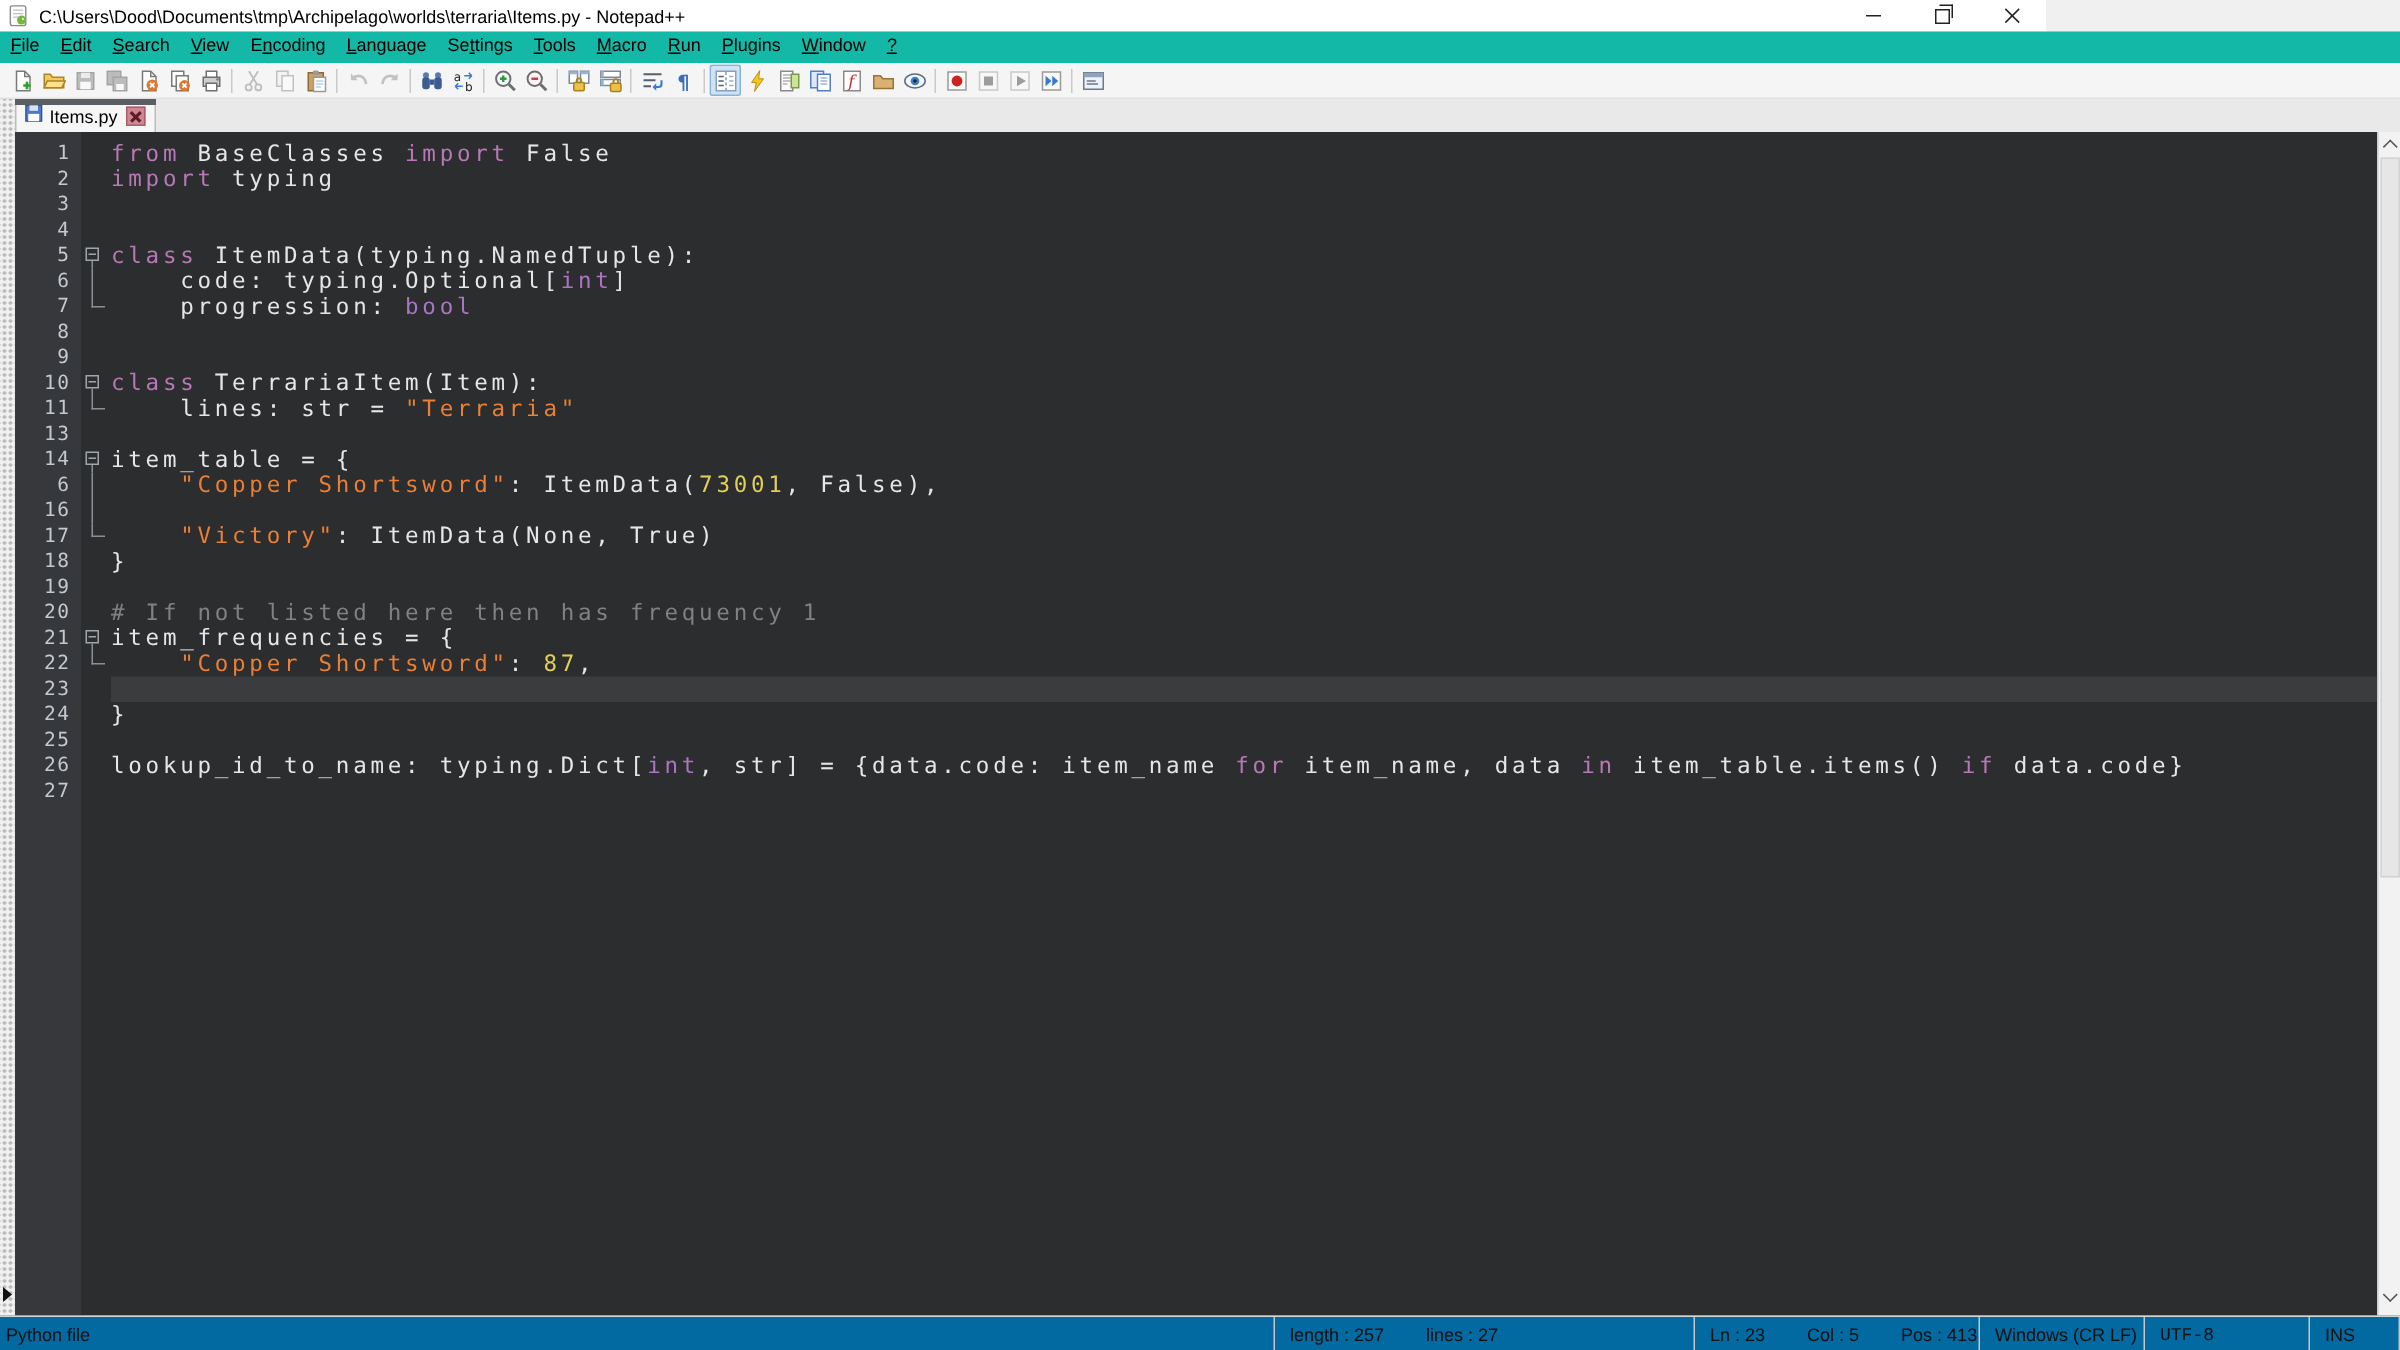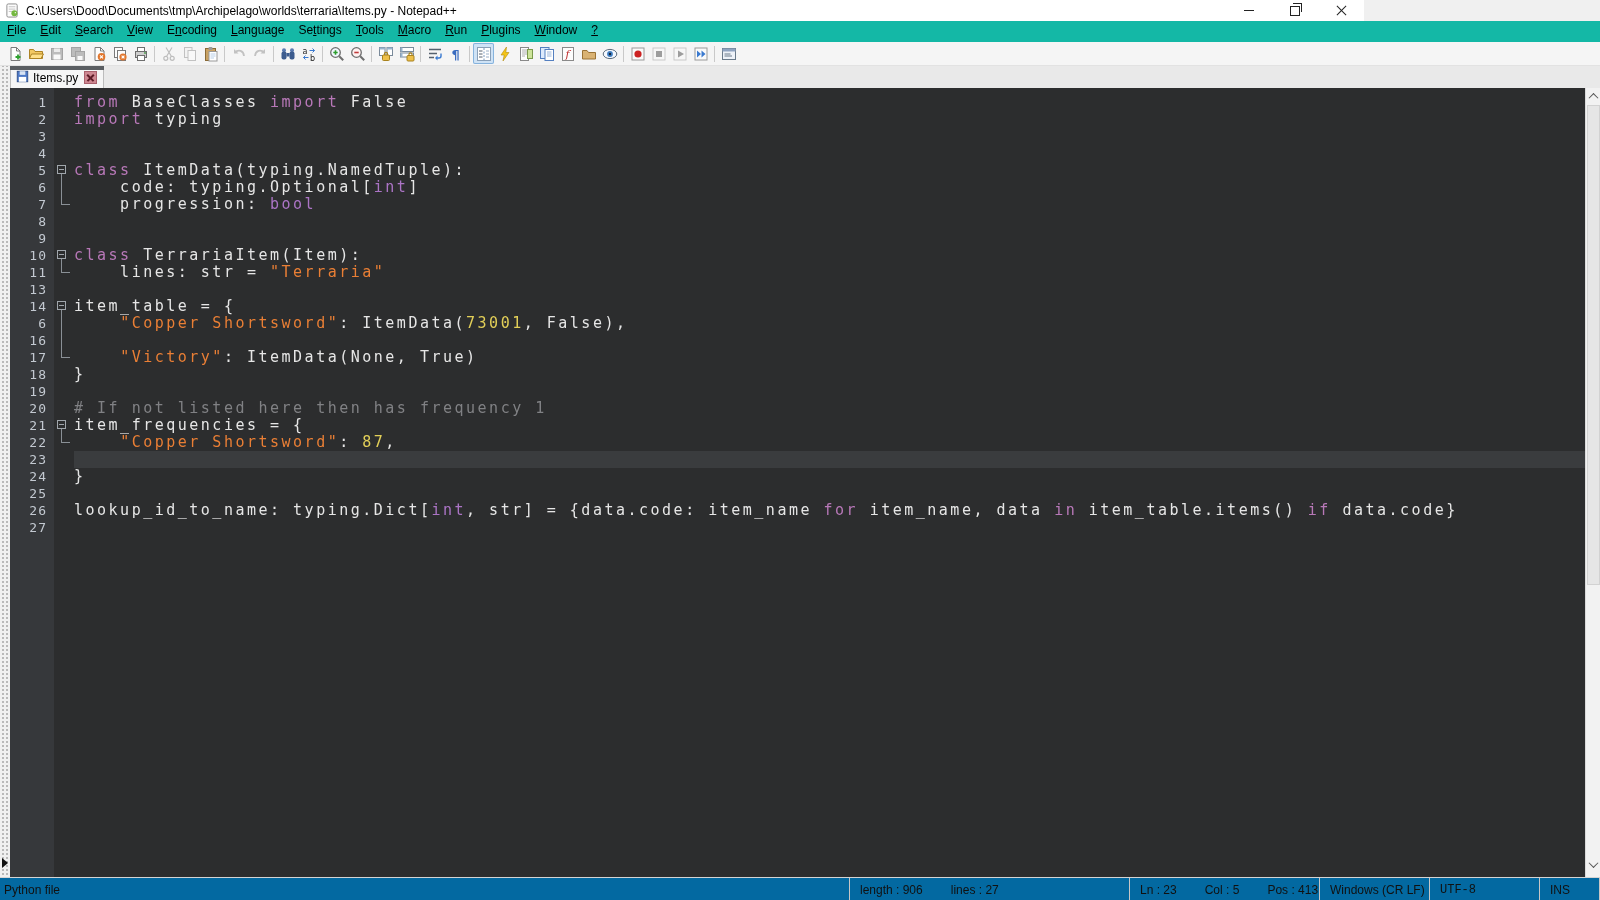--- a/index.html
+++ b/index.html
@@ -427,21 +427,21 @@
     <div class="vs-btn vs-down">
         <span class="chev down"></span>
       </div>
   </div>
 
   <div class="statusbar" id="statusbar">
       <div class="seg" style="width: 850px;">
         <span>Python file</span>
       </div>
       <div class="seg" style="width: 280px;">
-        <span>length : 906</span>
+        <span>length : 257</span>
         <span>lines : 27</span>
       </div>
       <div class="seg" style="width: 190px;">
         <span>Ln : 23</span>
         <span>Col : 5</span>
         <span>Pos : 413</span>
       </div>
       <div class="seg" style="width: 110px;">
         <span>Windows (CR LF)</span>
       </div>

